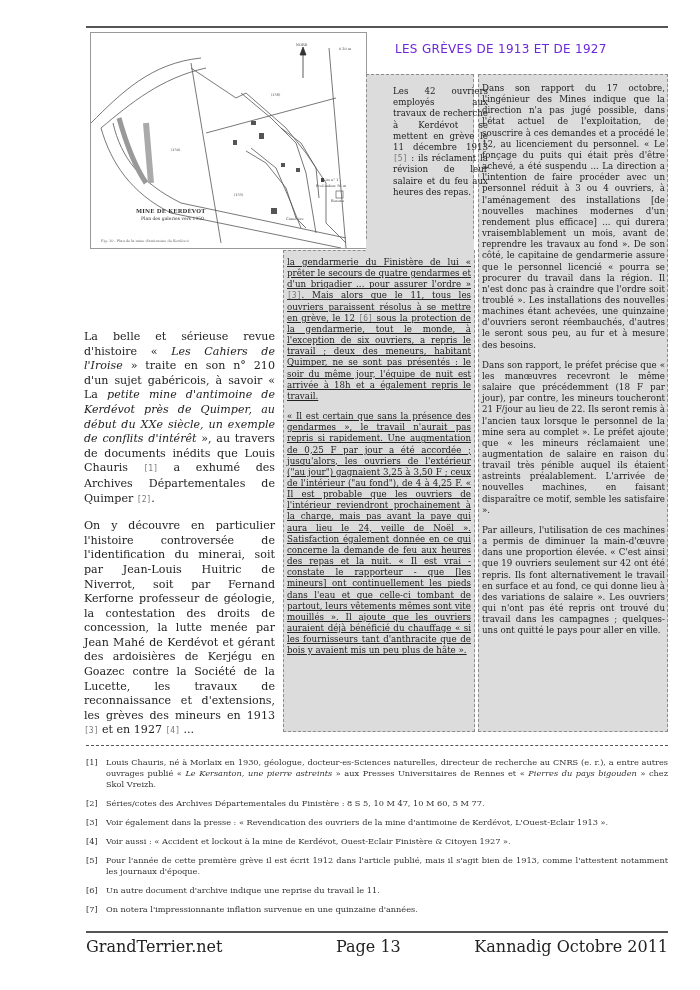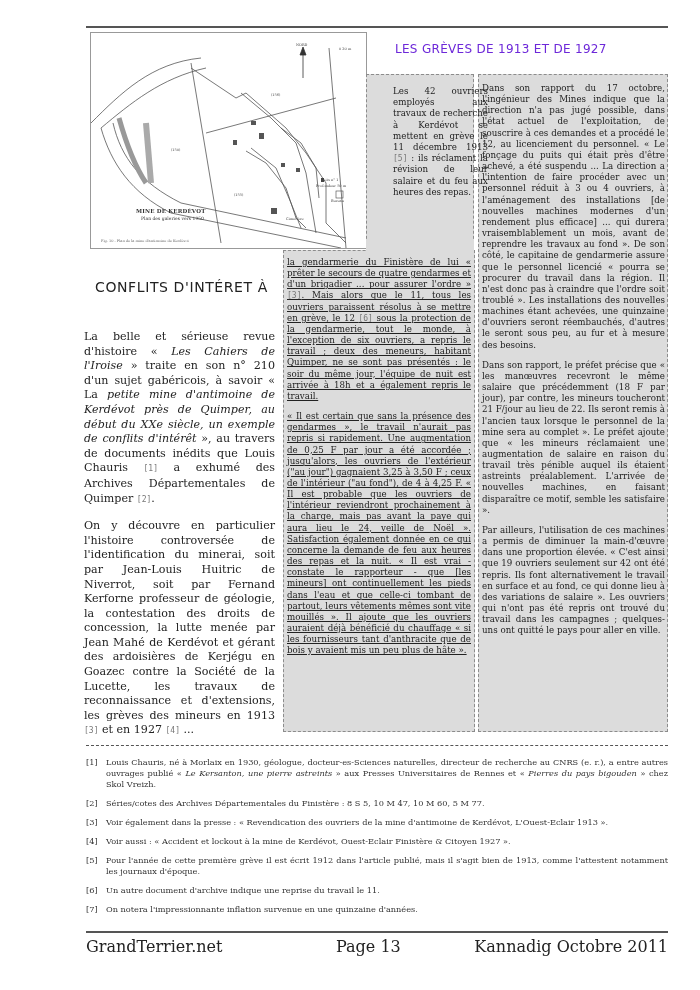--- a/index.html
+++ b/index.html
@@ -139,21 +139,20 @@
   <p>« Il est certain que sans la présence des gendarmes », le travail n'aurait pas repris si rapidement. Une augmentation de 0,25 F par jour a été accordée ; jusqu'alors, les ouvriers de l'extérieur ("au jour") gagnaient 3,25 à 3,50 F ; ceux de l'intérieur ("au fond"), de 4 à 4,25 F. « Il est probable que les ouvriers de l'intérieur reviendront prochainement à la charge, mais pas avant la paye qui aura lieu le 24, veille de Noël ». Satisfaction également donnée en ce qui concerne la demande de feu aux heures des repas et la nuit. « Il est vrai - constate le rapporteur - que [les mineurs] ont continuellement les pieds dans l'eau et que celle-ci tombant de partout, leurs vêtements mêmes sont vite mouillés ». Il ajoute que les ouvriers auraient déjà bénéficié du chauffage « si les fournisseurs tant d'anthracite que de bois y avaient mis un peu plus de hâte ».</p>
 </div>
 
 <div class="right-text">
   <p>Dans son rapport du 17 octobre, l'ingénieur des Mines indique que la direction n'a pas jugé possible, dans l'état actuel de l'exploitation, de souscrire à ces demandes et a procédé le 12, au licenciement du personnel. « Le fonçage du puits qui était près d'être achevé, a été suspendu ... La direction a l'intention de faire procéder avec un personnel réduit à 3 ou 4 ouvriers, à l'aménagement des installations [de nouvelles machines modernes d'un rendement plus efficace] ... qui durera vraisemblablement un mois, avant de reprendre les travaux au fond ». De son côté, le capitaine de gendarmerie assure que le personnel licencié « pourra se procurer du travail dans la région. Il n'est donc pas à craindre que l'ordre soit troublé ». Les installations des nouvelles machines étant achevées, une quinzaine d'ouvriers seront réembauchés, d'autres le seront sous peu, au fur et à mesure des besoins.</p>
   <p>Dans son rapport, le préfet précise que « les manœuvres recevront le même salaire que précédemment (18 F par jour), par contre, les mineurs toucheront 21 F/jour au lieu de 22. Ils seront remis à l'ancien taux lorsque le personnel de la mine sera au complet ». Le préfet ajoute que « les mineurs réclamaient une augmentation de salaire en raison du travail très pénible auquel ils étaient astreints préalablement. L'arrivée de nouvelles machines, en faisant disparaître ce motif, semble les satisfaire ».</p>
   <p>Par ailleurs, l'utilisation de ces machines a permis de diminuer la main-d'œuvre dans une proportion élevée. « C'est ainsi que 19 ouvriers seulement sur 42 ont été repris. Ils font alternativement le travail en surface et au fond, ce qui donne lieu à des variations de salaire ». Les ouvriers qui n'ont pas été repris ont trouvé du travail dans les campagnes ; quelques-uns ont quitté le pays pour aller en ville.</p>
 </div>
 
 <div class="h-conflits">
-  <div>CONFLITS D'INTÉRET À</div>
 </div>
 
 <div class="leftcol">
   <p><span>La belle et sérieuse revue d'histoire « </span><i>Les Cahiers de l'Iroise</i><span> » traite en son n° 210 d'un sujet gabéricois, à savoir «  La </span><i>petite mine d'antimoine de Kerdévot près de Quimper, au début du XXe siècle, un exemple de conflits d'intérêt</i><span>  », au travers de documents inédits que Louis Chauris </span><span class="ref">[1]</span><span> a exhumé des Archives Départementales de Quimper </span><span class="ref">[2]</span><span>.</span></p>
   <p><span>On y découvre en particulier l'histoire controversée de l'identification du minerai, soit par Jean-Louis Huitric de Niverrot, soit par Fernand Kerforne professeur de géologie, la contestation des droits de concession, la lutte menée par Jean Mahé de Kerdévot et gérant des ardoisières de Kerjégu en Goazec contre la Société de la Lucette, les travaux de reconnaissance et d'extensions, les grèves des mineurs en 1913 </span><span class="ref">[3]</span><span> et en 1927 </span><span class="ref">[4]</span><span> ...</span></p>
 </div>
 
 <div class="dashline"></div>
 
 <div class="notes">

